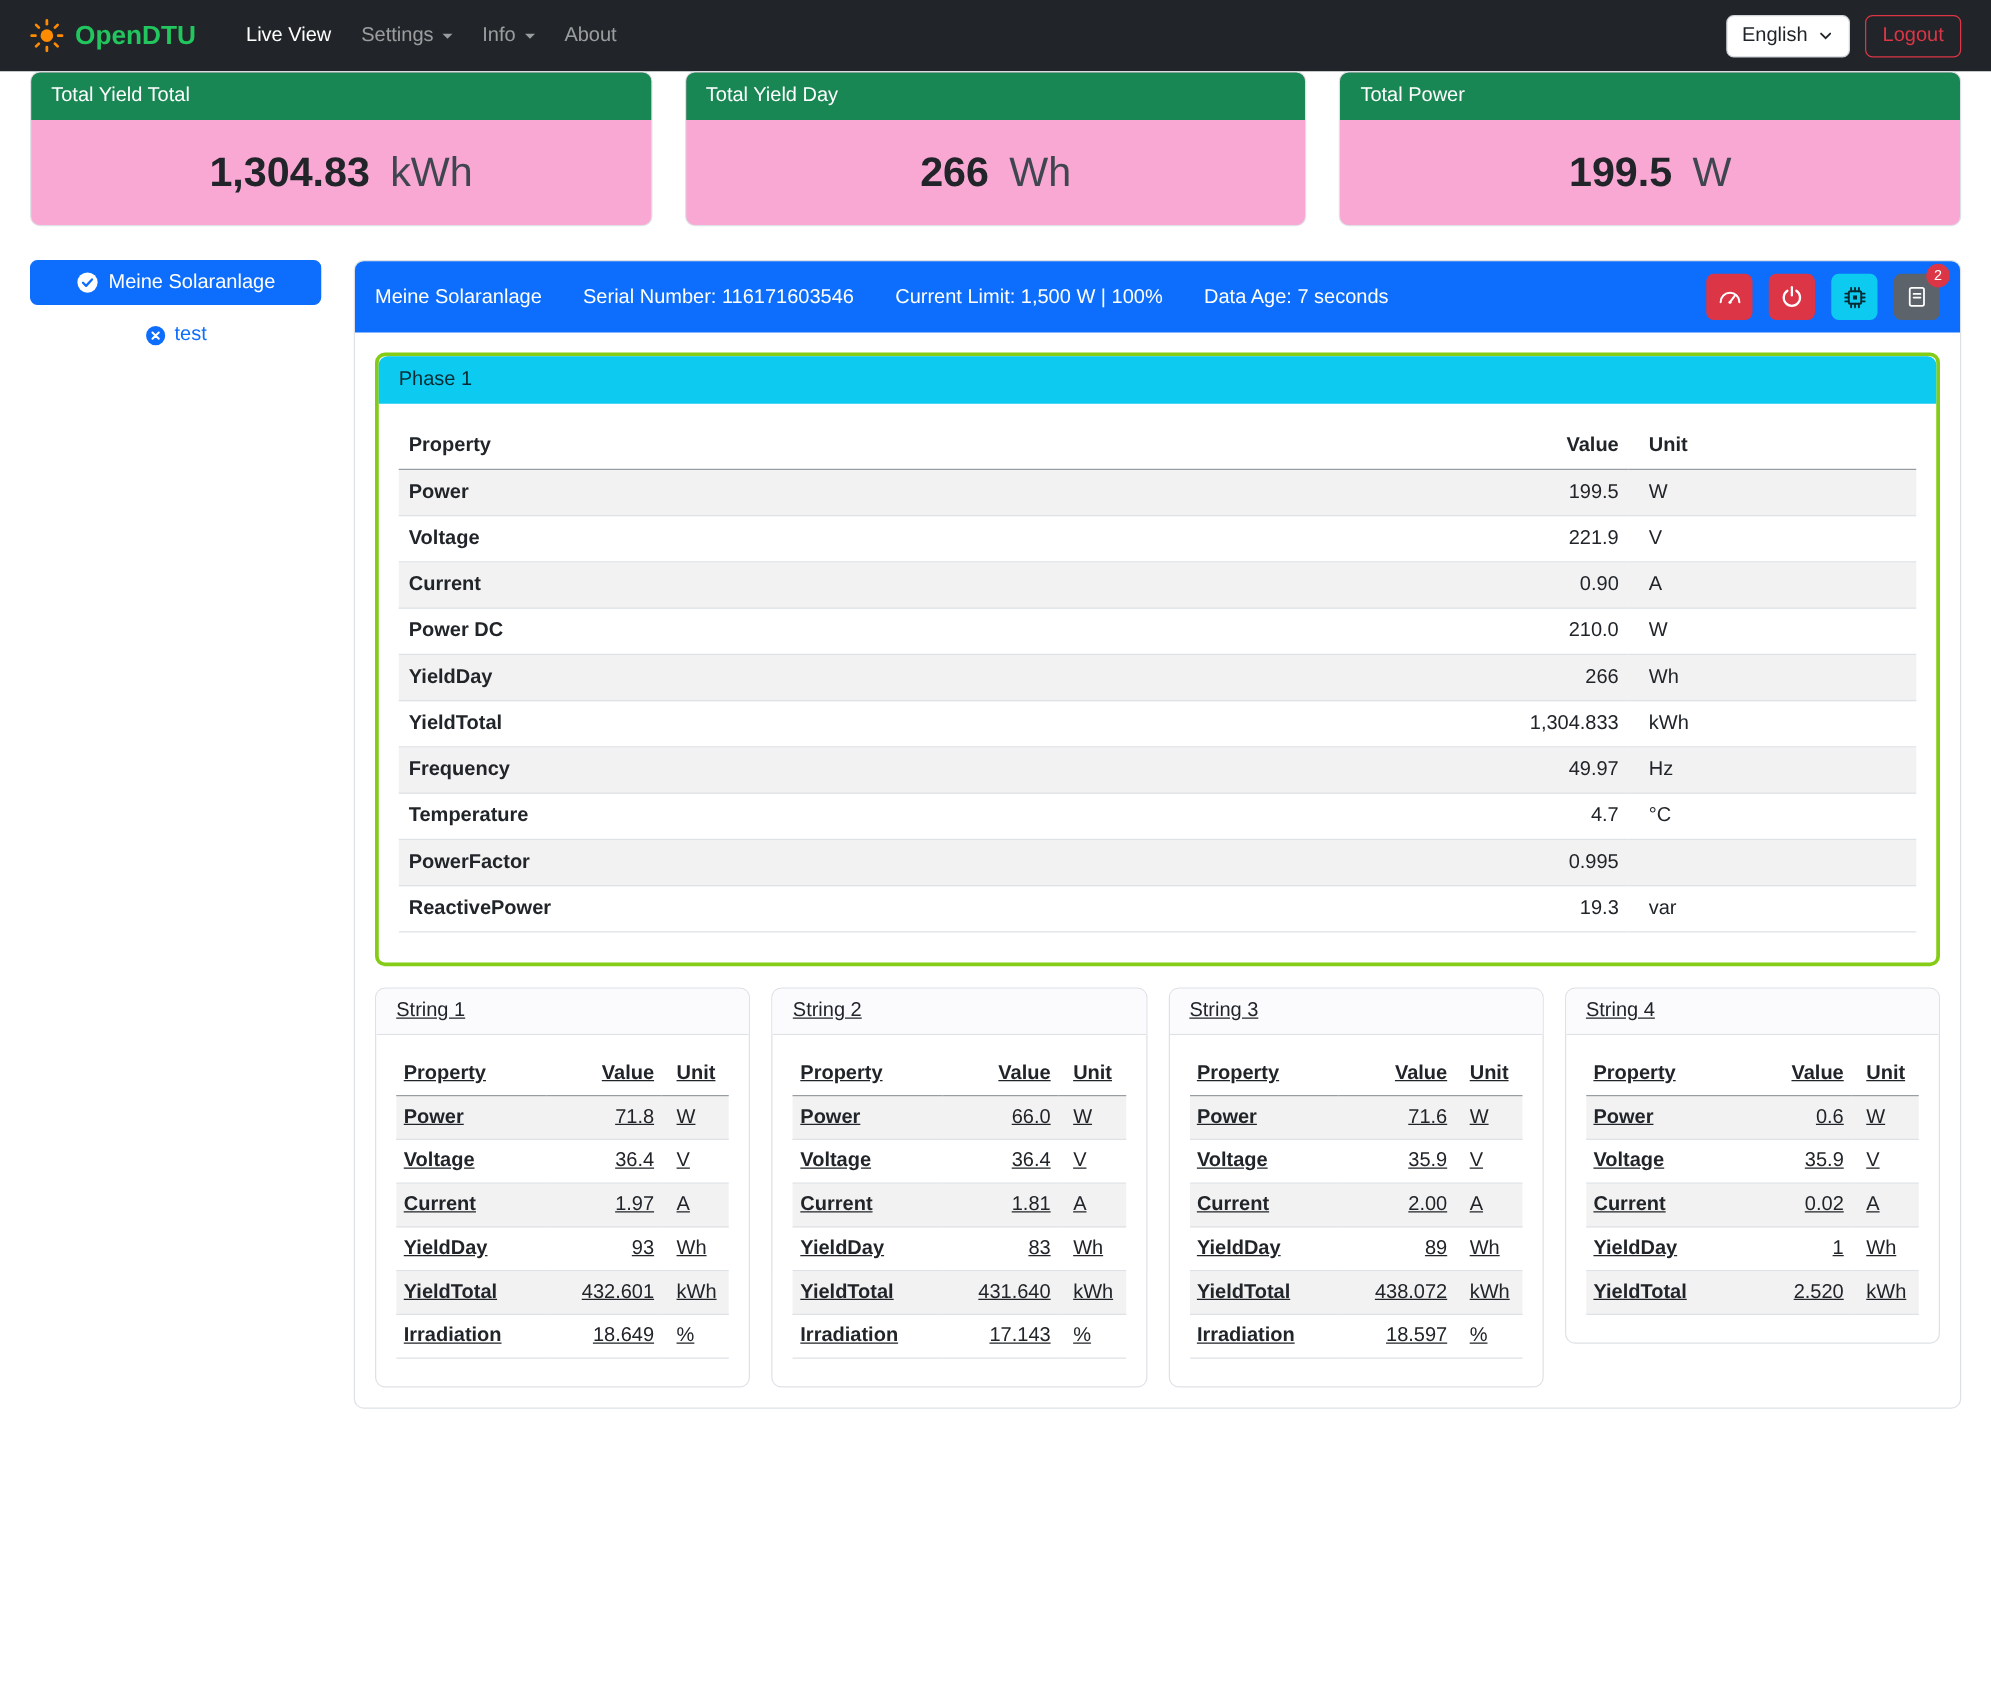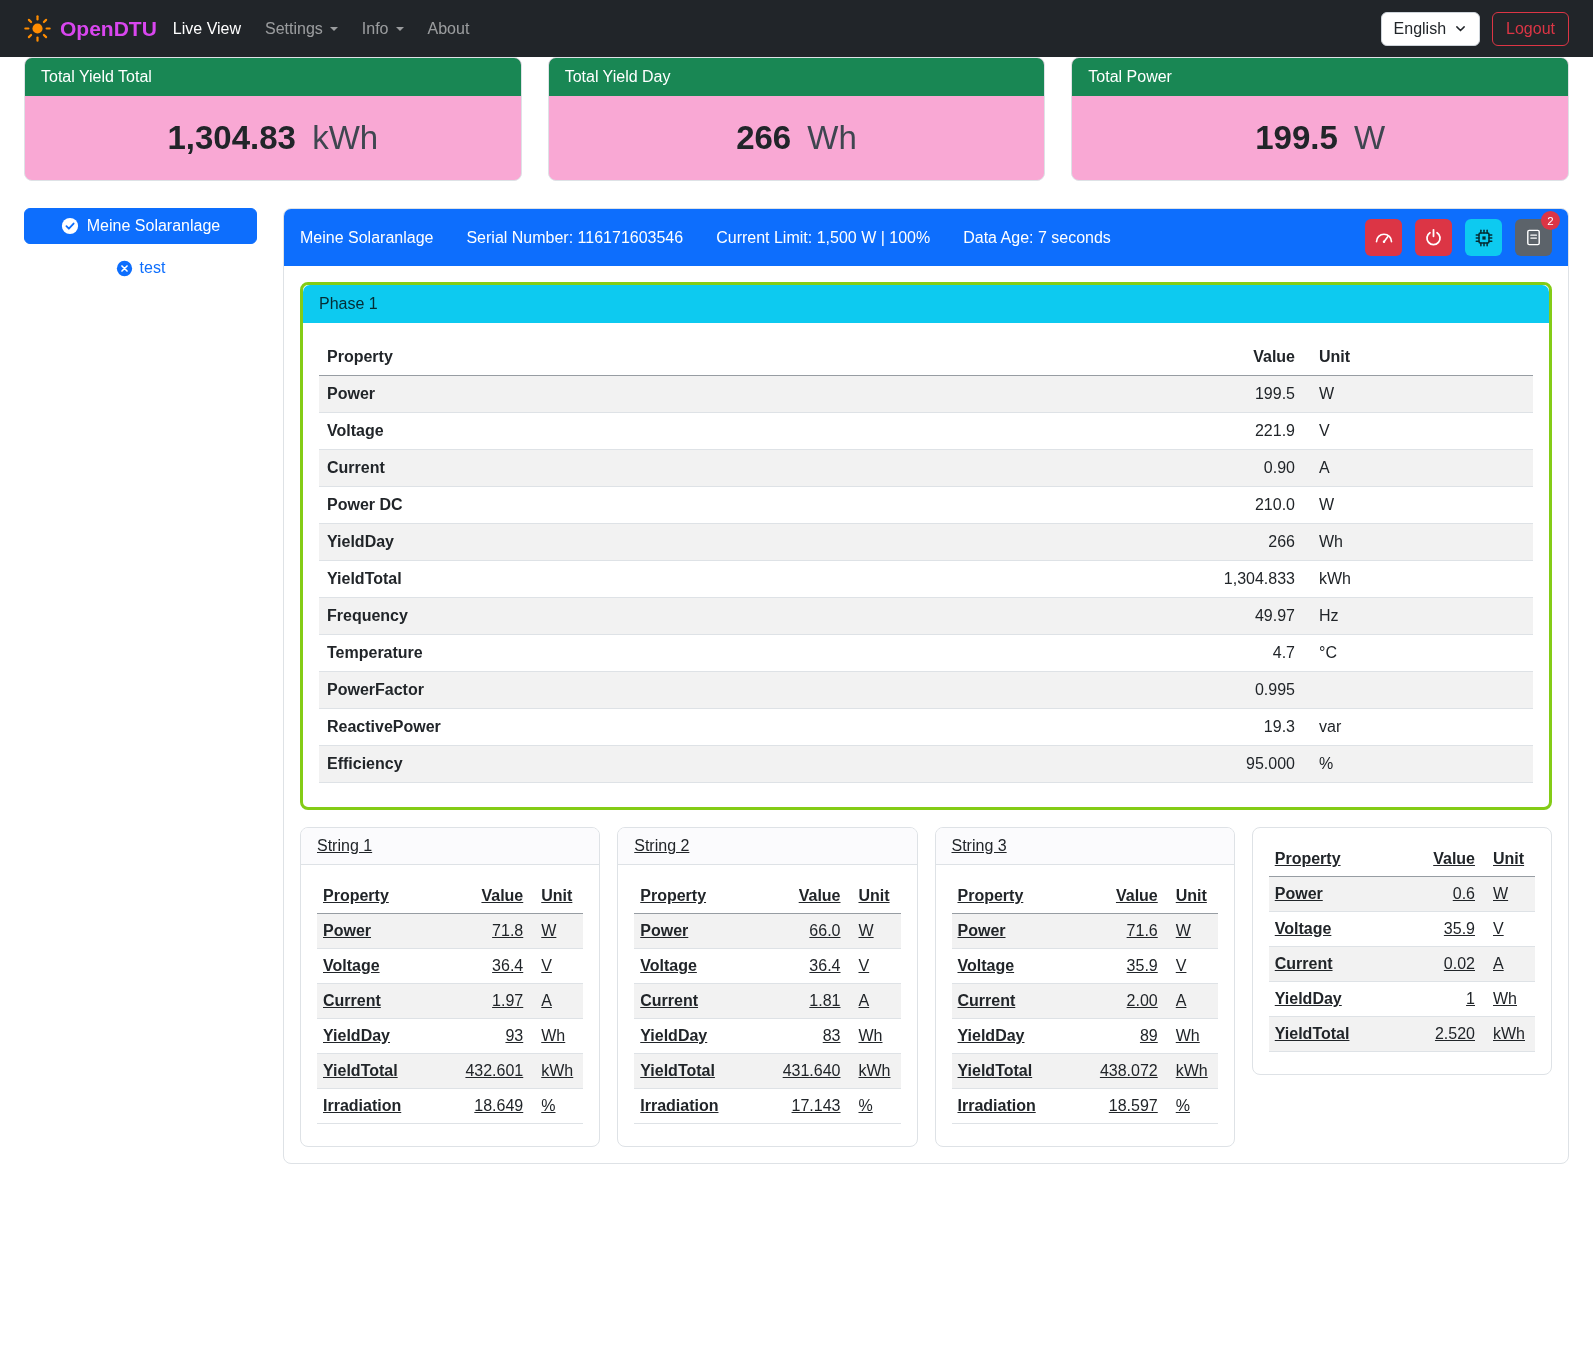--- a/index.html
+++ b/index.html
@@ -14,22 +14,22 @@
   
   .navbar {
     background: #212529;
     height: 57px;
     display: flex;
     align-items: center;
     padding: 0 24px;
   }
   .brand {
     display: flex; align-items: center; gap: 9px;
-    color: #d946ef; font-size: 21px; font-weight: 700;
-    margin-right: 4px; cursor: pointer; white-space: nowrap;
+    color: #22c55e; font-size: 21px; font-weight: 700;
+    margin-right: 28px; cursor: pointer; white-space: nowrap;
   }
   .nav-links { display: flex; align-items: center; flex: 1; }
   .nav-link {
     color: rgba(255,255,255,.55);
     font-size: 16px; padding: 8px 12px;
     cursor: pointer; display: flex; align-items: center; white-space: nowrap;
   }
   .nav-link.active { color: #ffffff; }
   .caret {
     display: inline-block; width: 0; height: 0;
@@ -344,25 +344,20 @@
                     <td class="val">0.995</td>
                     <td class="unit"></td>
                   </tr>
 
                   <tr>
                     <th class="prop">ReactivePower</th>
                     <td class="val">19.3</td>
                     <td class="unit">var</td>
                   </tr>
 
-                  <tr>
-                    <th class="prop">Efficiency</th>
-                    <td class="val">95.000</td>
-                    <td class="unit">%</td>
-                  </tr>
                 </tbody>
             </table>
           </div>
         </div>
 
         <div class="strings-row">
 
           <div class="string-card">
             <div class="string-header">String 1</div>
             <div class="string-body">
@@ -516,20 +511,21 @@
                       <th class="prop">Irradiation</th>
                       <td class="val">18.597</td>
                       <td class="unit">%</td>
                     </tr>
                   </tbody>
               </table>
             </div>
           </div>
 
           <div class="string-card">
+            <div class="string-header">String 4</div>
             <div class="string-body">
               <table class="data-table string-table">
                 <thead>
                   <tr>
                     <th class="prop">Property</th>
                     <th class="val">Value</th>
                     <th class="unit">Unit</th>
                   </tr>
                 </thead>
                 <tbody>

